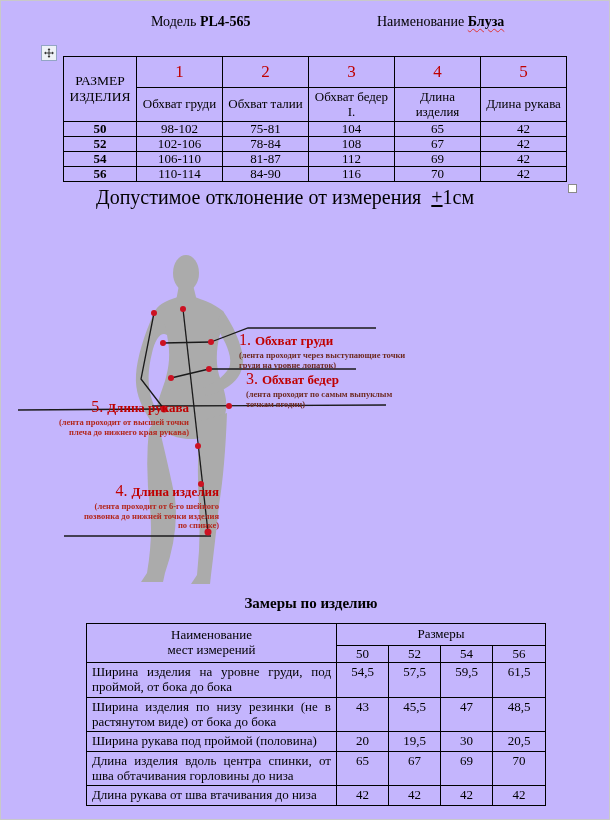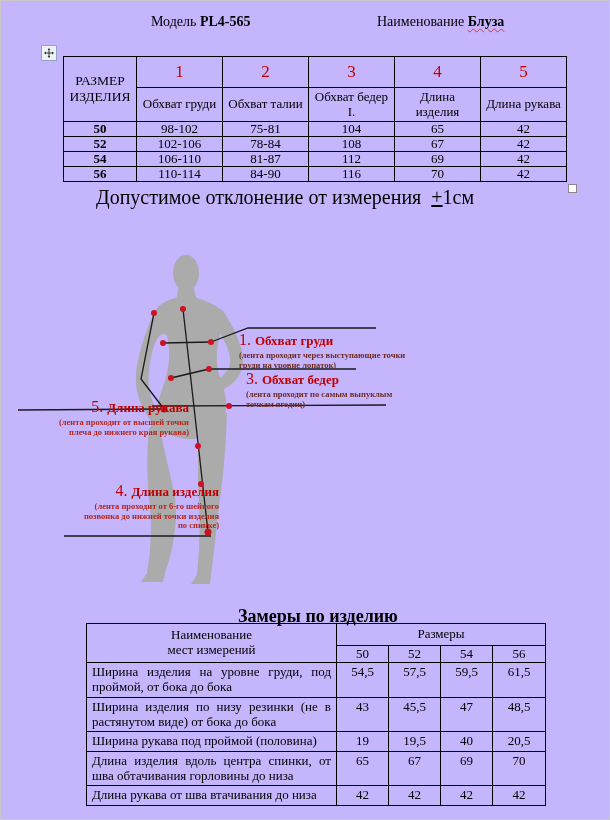--- a/index.html
+++ b/index.html
@@ -35,22 +35,22 @@
   .figure{position:absolute;left:12px;top:242px;width:436px;height:346px;}
   .figure svg{position:absolute;left:0;top:0;}
   .ann{position:absolute;line-height:1.05;}
   .ann-title{white-space:nowrap;}
   .ann-num{color:#c00000;font-size:16px;font-weight:normal;}
   .ann-label{color:#c00000;font-size:13px;font-weight:bold;margin-left:4px;}
   .ann-sub{font-size:8.5px;font-weight:bold;color:#6f2b23;margin-top:2px;line-height:1.15;}
   .ann-sub.bright{color:#b3281e;}
   .ta-right{text-align:right;}
   
-  .measures-title{position:absolute;left:87px;top:594px;width:460px;text-align:center;
-                  font-weight:bold;font-size:18px;margin-top:11px;}
+  .measures-title{position:absolute;left:80px;top:594px;width:460px;text-align:center;
+                  font-weight:bold;font-size:15px;}
   .measure-table{position:absolute;left:85px;top:622px;width:460px;font-size:13px;}
   .measure-table .hdr{ text-align:center;line-height:1.15;}
   .measure-table .name-cell{text-align:justify;line-height:1.18;padding:1px 5px 2px 5px;}
   .measure-table .val-cell{text-align:center;vertical-align:top;line-height:1.18;padding-top:1px;}
   .measure-table .sz{height:17px;text-align:center;}
 </style>
 </head>
 <body>
 
 <div class="page">
@@ -240,23 +240,23 @@
     </tr>
     <tr>
       <td class="name-cell">Ширина изделия по низу резинки (не в растянутом виде) от бока до бока</td>
       <td class="val-cell">43</td>
       <td class="val-cell">45,5</td>
       <td class="val-cell">47</td>
       <td class="val-cell">48,5</td>
     </tr>
     <tr>
       <td class="name-cell">Ширина рукава под проймой  (половина)</td>
-      <td class="val-cell">19</td>
+      <td class="val-cell">20</td>
       <td class="val-cell">19,5</td>
-      <td class="val-cell">40</td>
+      <td class="val-cell">30</td>
       <td class="val-cell">20,5</td>
     </tr>
     <tr>
       <td class="name-cell">Длина изделия вдоль центра спинки, от шва обтачивания горловины до низа</td>
       <td class="val-cell">65</td>
       <td class="val-cell">67</td>
       <td class="val-cell">69</td>
       <td class="val-cell">70</td>
     </tr>
     <tr>

